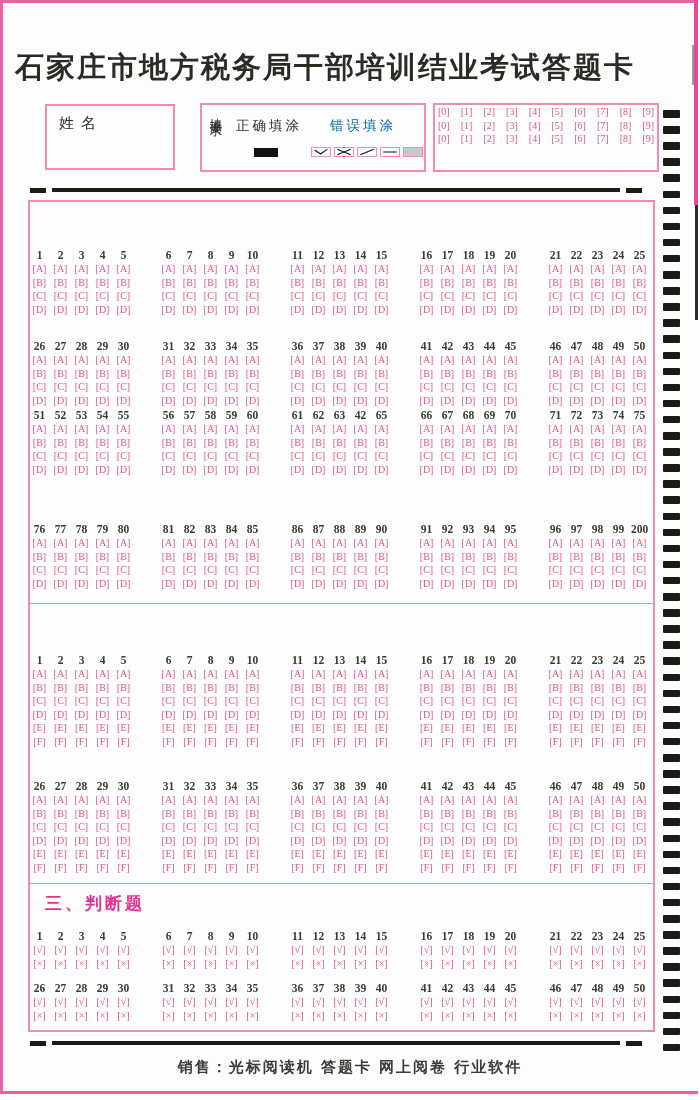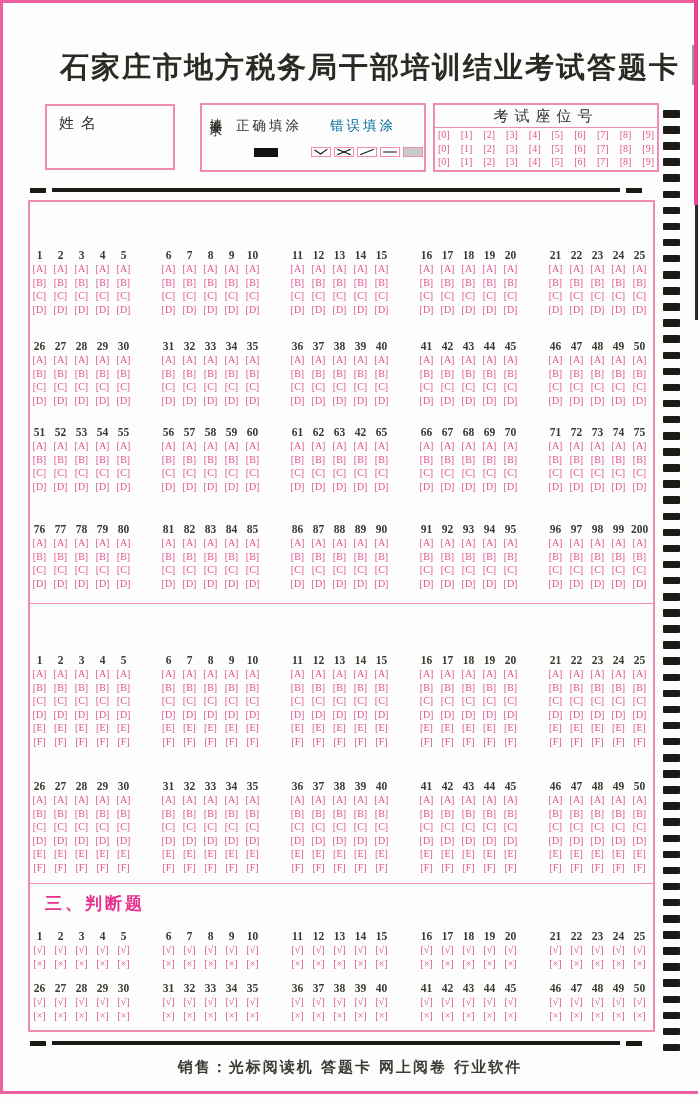--- a/index.html
+++ b/index.html
@@ -6,21 +6,21 @@
   body { width:700px; height:1100px; font-family:"DejaVu Sans", sans-serif; background:#ffffff; }
   .page { position:relative; width:700px; height:1100px; background:#fdfdfd; overflow:hidden; }
 
   
   .frame { position:absolute; left:0; top:0; width:698px; height:1094px;
            border-left:3px solid #ee609f; border-top:3px solid #ee609f; border-bottom:3px solid #ee609f; }
   .edge-pink  { position:absolute; left:694px; top:0;    width:4px;   height:205px; background:#e8459a; }
   .edge-black { position:absolute; left:695px; top:205px; width:3px;  height:115px; background:#2b2b2b; }
   .edge-gray  { position:absolute; left:692px; top:45px;  width:2px;  height:40px;  background:#9a9a9a; }
 
-  .title { position:absolute; top:48px; left:0; width:680px; text-align:right;
+  .title { position:absolute; top:48px; left:15px; width:680px; text-align:left;
            font-size:29px; font-weight:bold; letter-spacing:2px; color:#2b2b24;
            font-family:"DejaVu Sans", sans-serif; }
 
   
   .name-box { position:absolute; left:45px; top:104px; width:130px; height:66px; border:2px solid #f08cb4; }
   .name-label { display:block; padding:8px 0 0 12px; font-family:"Liberation Serif", serif;
                 font-size:15px; letter-spacing:7px; color:#2e2e28; }
 
   .fill-box { position:absolute; left:200px; top:103px; width:226px; height:69px; border:2px solid #f08cb4; }
   .fill-vert { position:absolute; left:5px; top:3px; writing-mode:vertical-rl; text-orientation:upright;
@@ -112,21 +112,20 @@
       <span class="ws">
         <svg viewBox="0 0 20 10">
             <line x1="1.5" y1="5" x2="18.5" y2="5"></line>
           </svg>
         </span>
       <span class="ws ws-gray"></span>
     </div>
   </div>
 
   <div class="seat-box">
-    <div class="seat-title">考试座位号</div>
     <div class="seat-grid">
         <div class="seat-row">
           <span class="seat-cell">[0]</span>
           <span class="seat-cell">[1]</span>
           <span class="seat-cell">[2]</span>
           <span class="seat-cell">[3]</span>
           <span class="seat-cell">[4]</span>
           <span class="seat-cell">[5]</span>
           <span class="seat-cell">[6]</span>
           <span class="seat-cell">[7]</span>
@@ -540,21 +539,21 @@
           </div>
           <div class="q-col">
             <div class="q-num">50</div>
             <div class="q-bubble">[A]</div>
             <div class="q-bubble">[B]</div>
             <div class="q-bubble">[C]</div>
             <div class="q-bubble">[D]</div>
           </div>
         </div>
       </div>
-      <div class="q-block" style="top: 425px;">
+      <div class="q-block" style="top: 408px;">
         <div class="q-group">
           <div class="q-col">
             <div class="q-num">51</div>
             <div class="q-bubble">[A]</div>
             <div class="q-bubble">[B]</div>
             <div class="q-bubble">[C]</div>
             <div class="q-bubble">[D]</div>
           </div>
           <div class="q-col">
             <div class="q-num">52</div>

